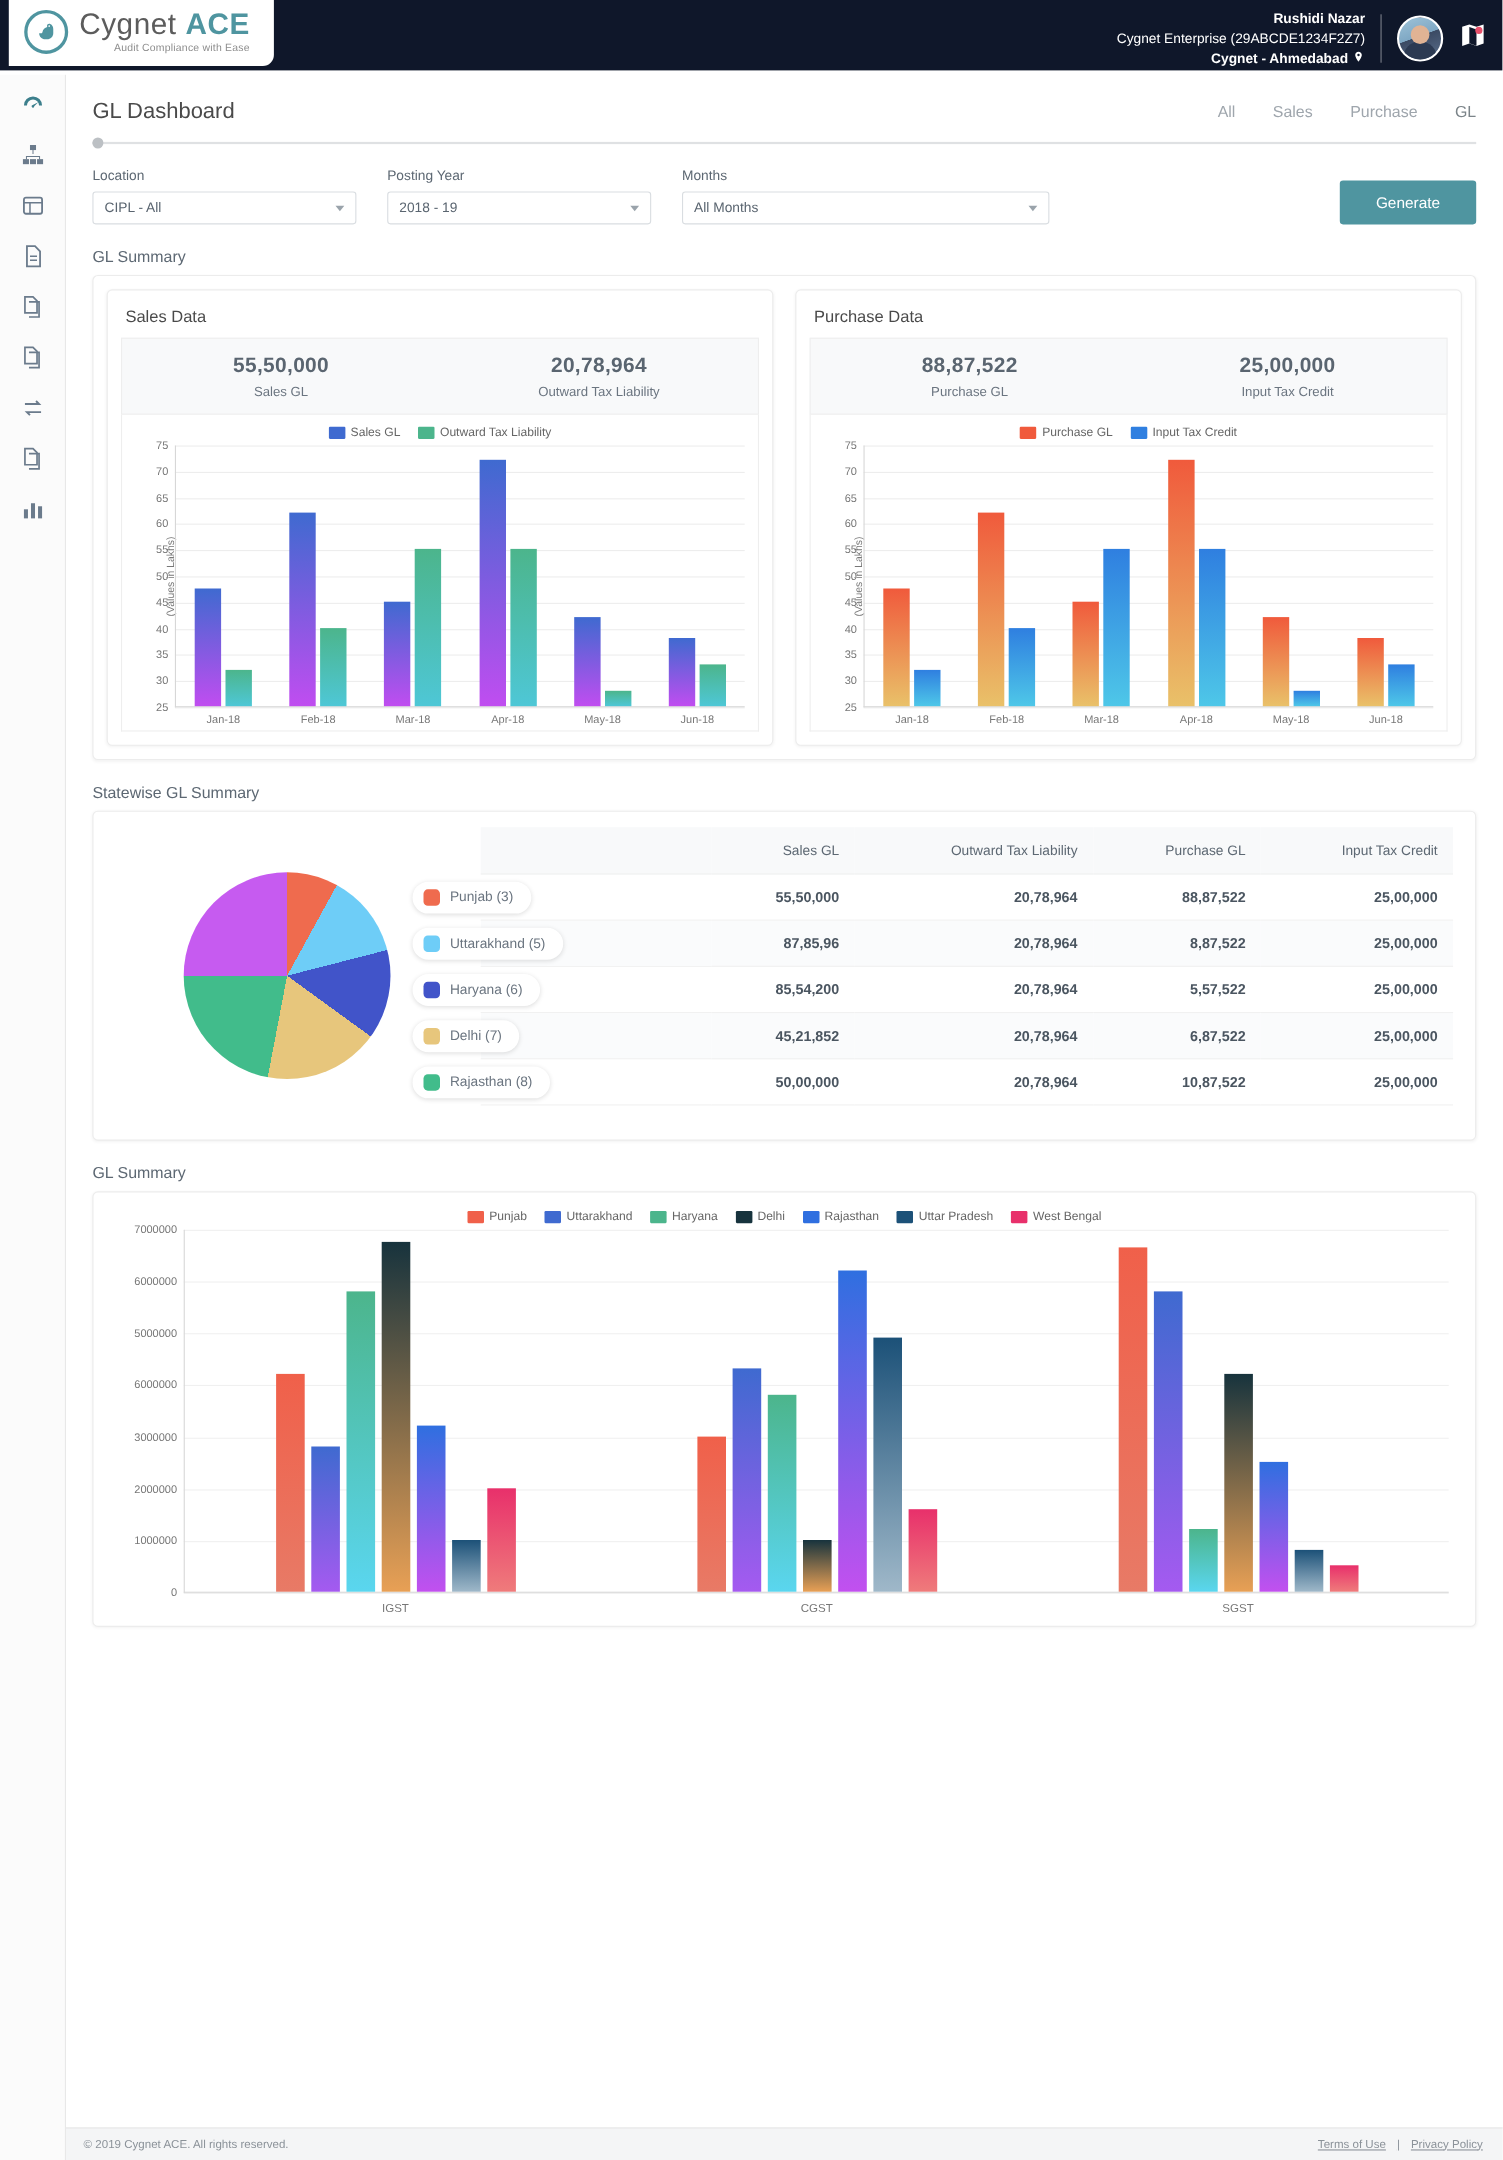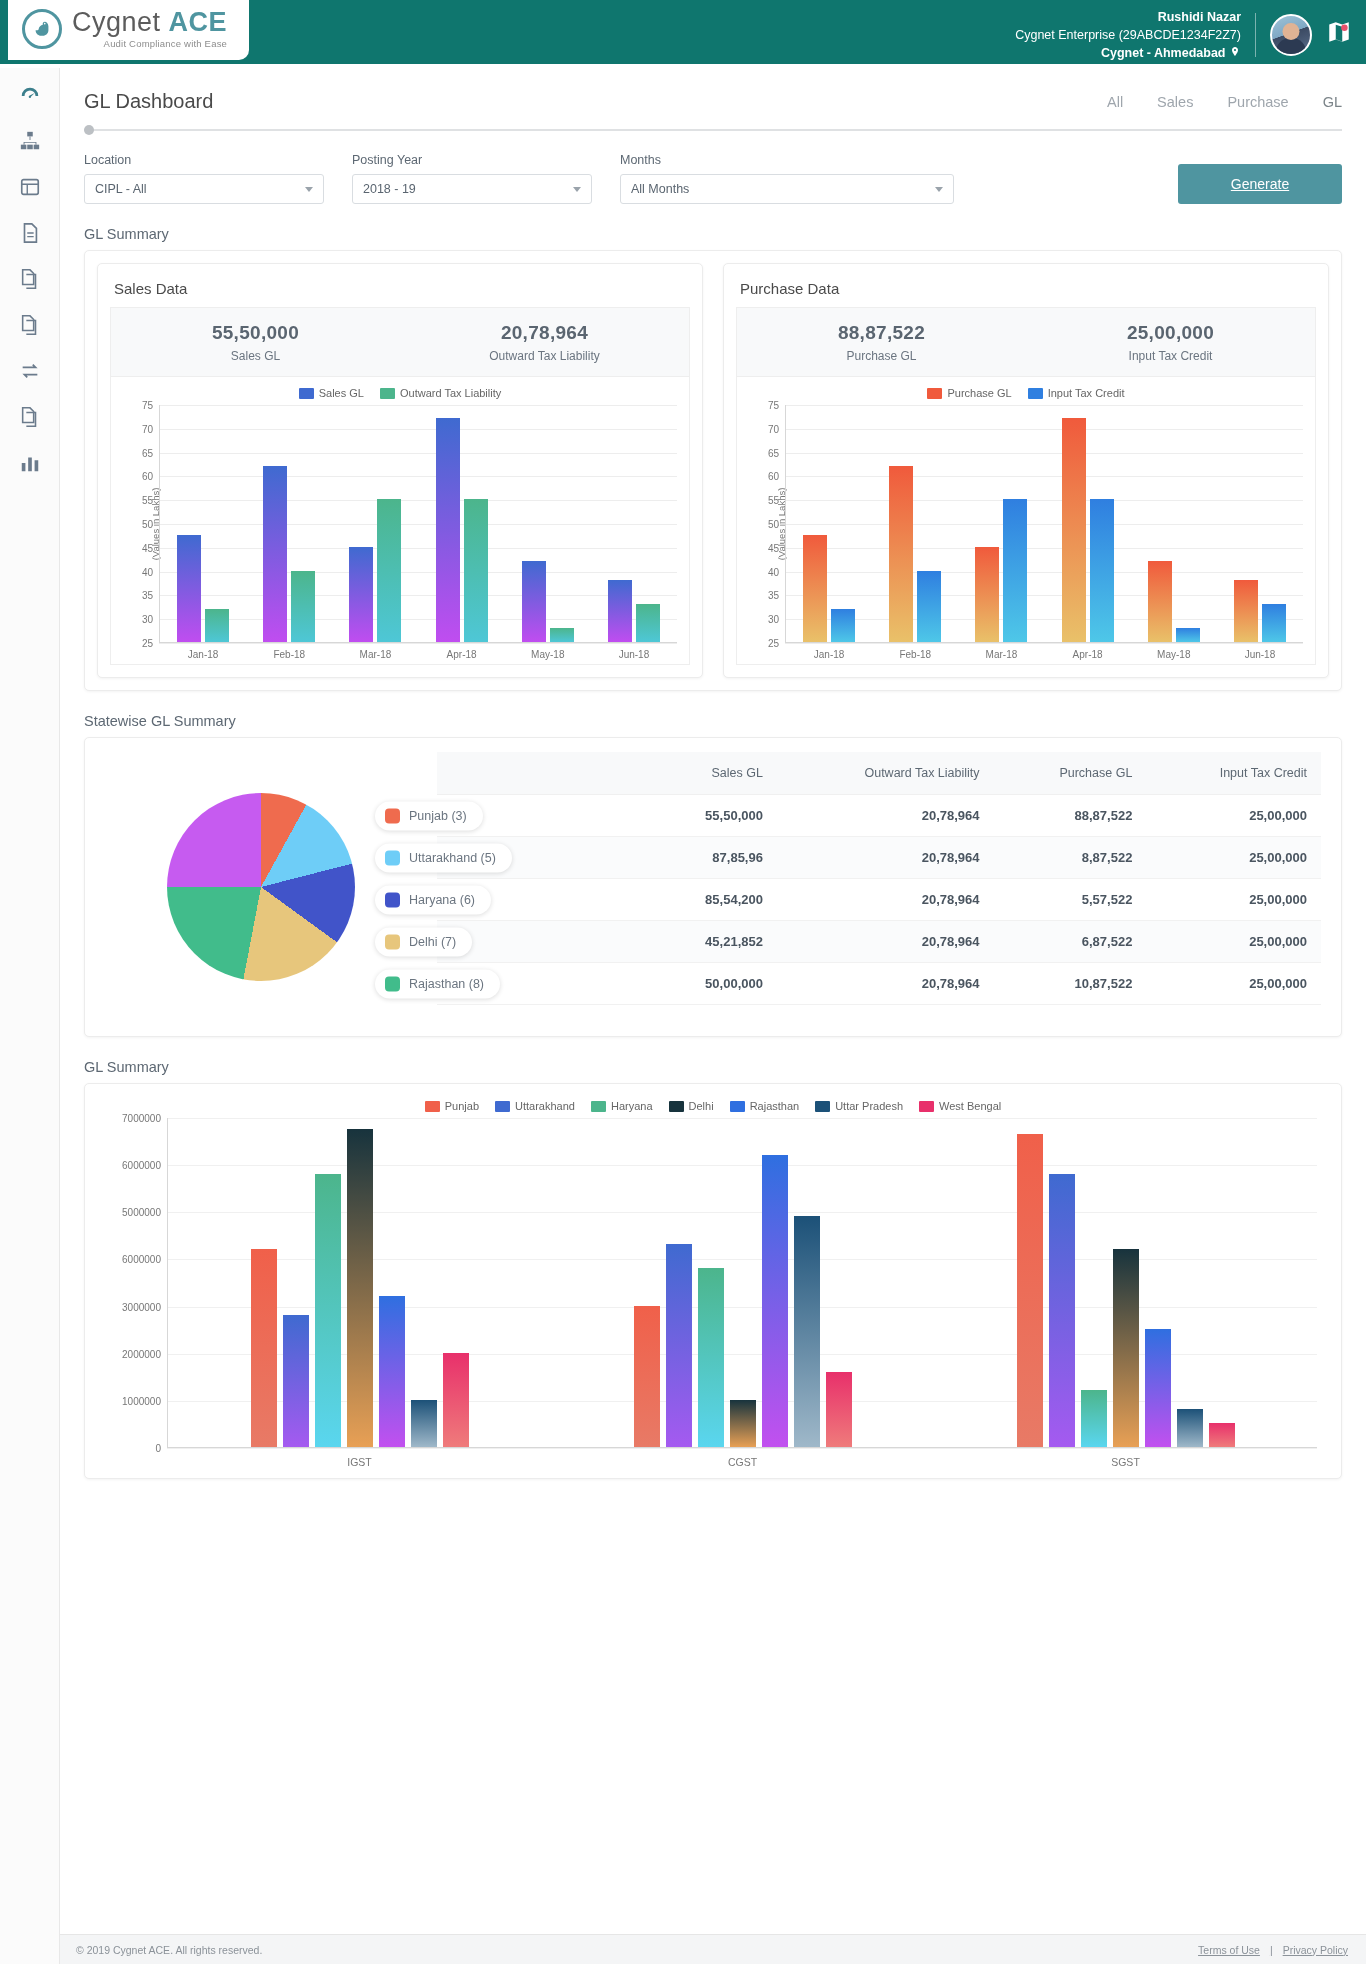--- a/index.html
+++ b/index.html
@@ -6,21 +6,21 @@
   body {
     width: 1366px; height: 1964px;
     font-family: "Liberation Sans", sans-serif;
     background: #ffffff;
     overflow: hidden;
     color: #444;
   }
 
   
   .topbar {
-    height: 64px; background: #0f766e;
+    height: 64px; background: #0f172a;
     display: flex; align-items: flex-start; justify-content: space-between;
     position: relative;
   }
   .logo-box {
     background: #fff; border-radius: 0 0 10px 0;
     padding: 8px 22px 10px 14px; display: flex; align-items: center; gap: 10px;
     height: 60px; margin-left: 8px;
   }
   .logo-mark {
     width: 40px; height: 40px; border-radius: 50%;
@@ -84,22 +84,22 @@
   .filter { width: 240px; }
   .filter-label { font-size: 12.5px; color:#5d6873; margin-bottom:7px; }
   .select {
     height: 30px; border:1px solid #d9dde1; border-radius:3px; background:#fff;
     display:flex; align-items:center; justify-content:space-between;
     padding: 0 10px; font-size: 12.5px; color:#5a6570;
   }
   .caret { width:0;height:0;border-left:4px solid transparent;border-right:4px solid transparent;border-top:5px solid #9aa3ab;}
   .filter.wide { width: 334px; }
   .gen-btn {
-    margin-left: auto; width: 164px; height: 40px; background:#4f95a0; color:#fff;
-    border-radius:3px; display:flex; align-items:center; justify-content:center; font-size:14px;text-decoration:underline;
+    margin-left: auto; width: 124px; height: 40px; background:#4f95a0; color:#fff;
+    border-radius:3px; display:flex; align-items:center; justify-content:center; font-size:14px;
   }
 
   .section-title { font-size: 14.5px; color:#5d6873; padding: 22px 24px 8px 24px; }
 
   .card { background:#fff; border:1px solid #ececec; border-radius:5px; box-shadow:0 1px 3px rgba(0,0,0,.05); }
   .cards-row { display:flex; gap: 20px; margin: 0 24px; padding: 12px; }
 
   .chart-card { flex:1; padding: 10px 12px 12px 12px; }
   .chart-card-title { font-size: 15px; color:#4a4a4a; padding: 6px 4px 10px 4px; }
   .kpis { display:flex; background:#f8f9fa; border:1px solid #eee; }

